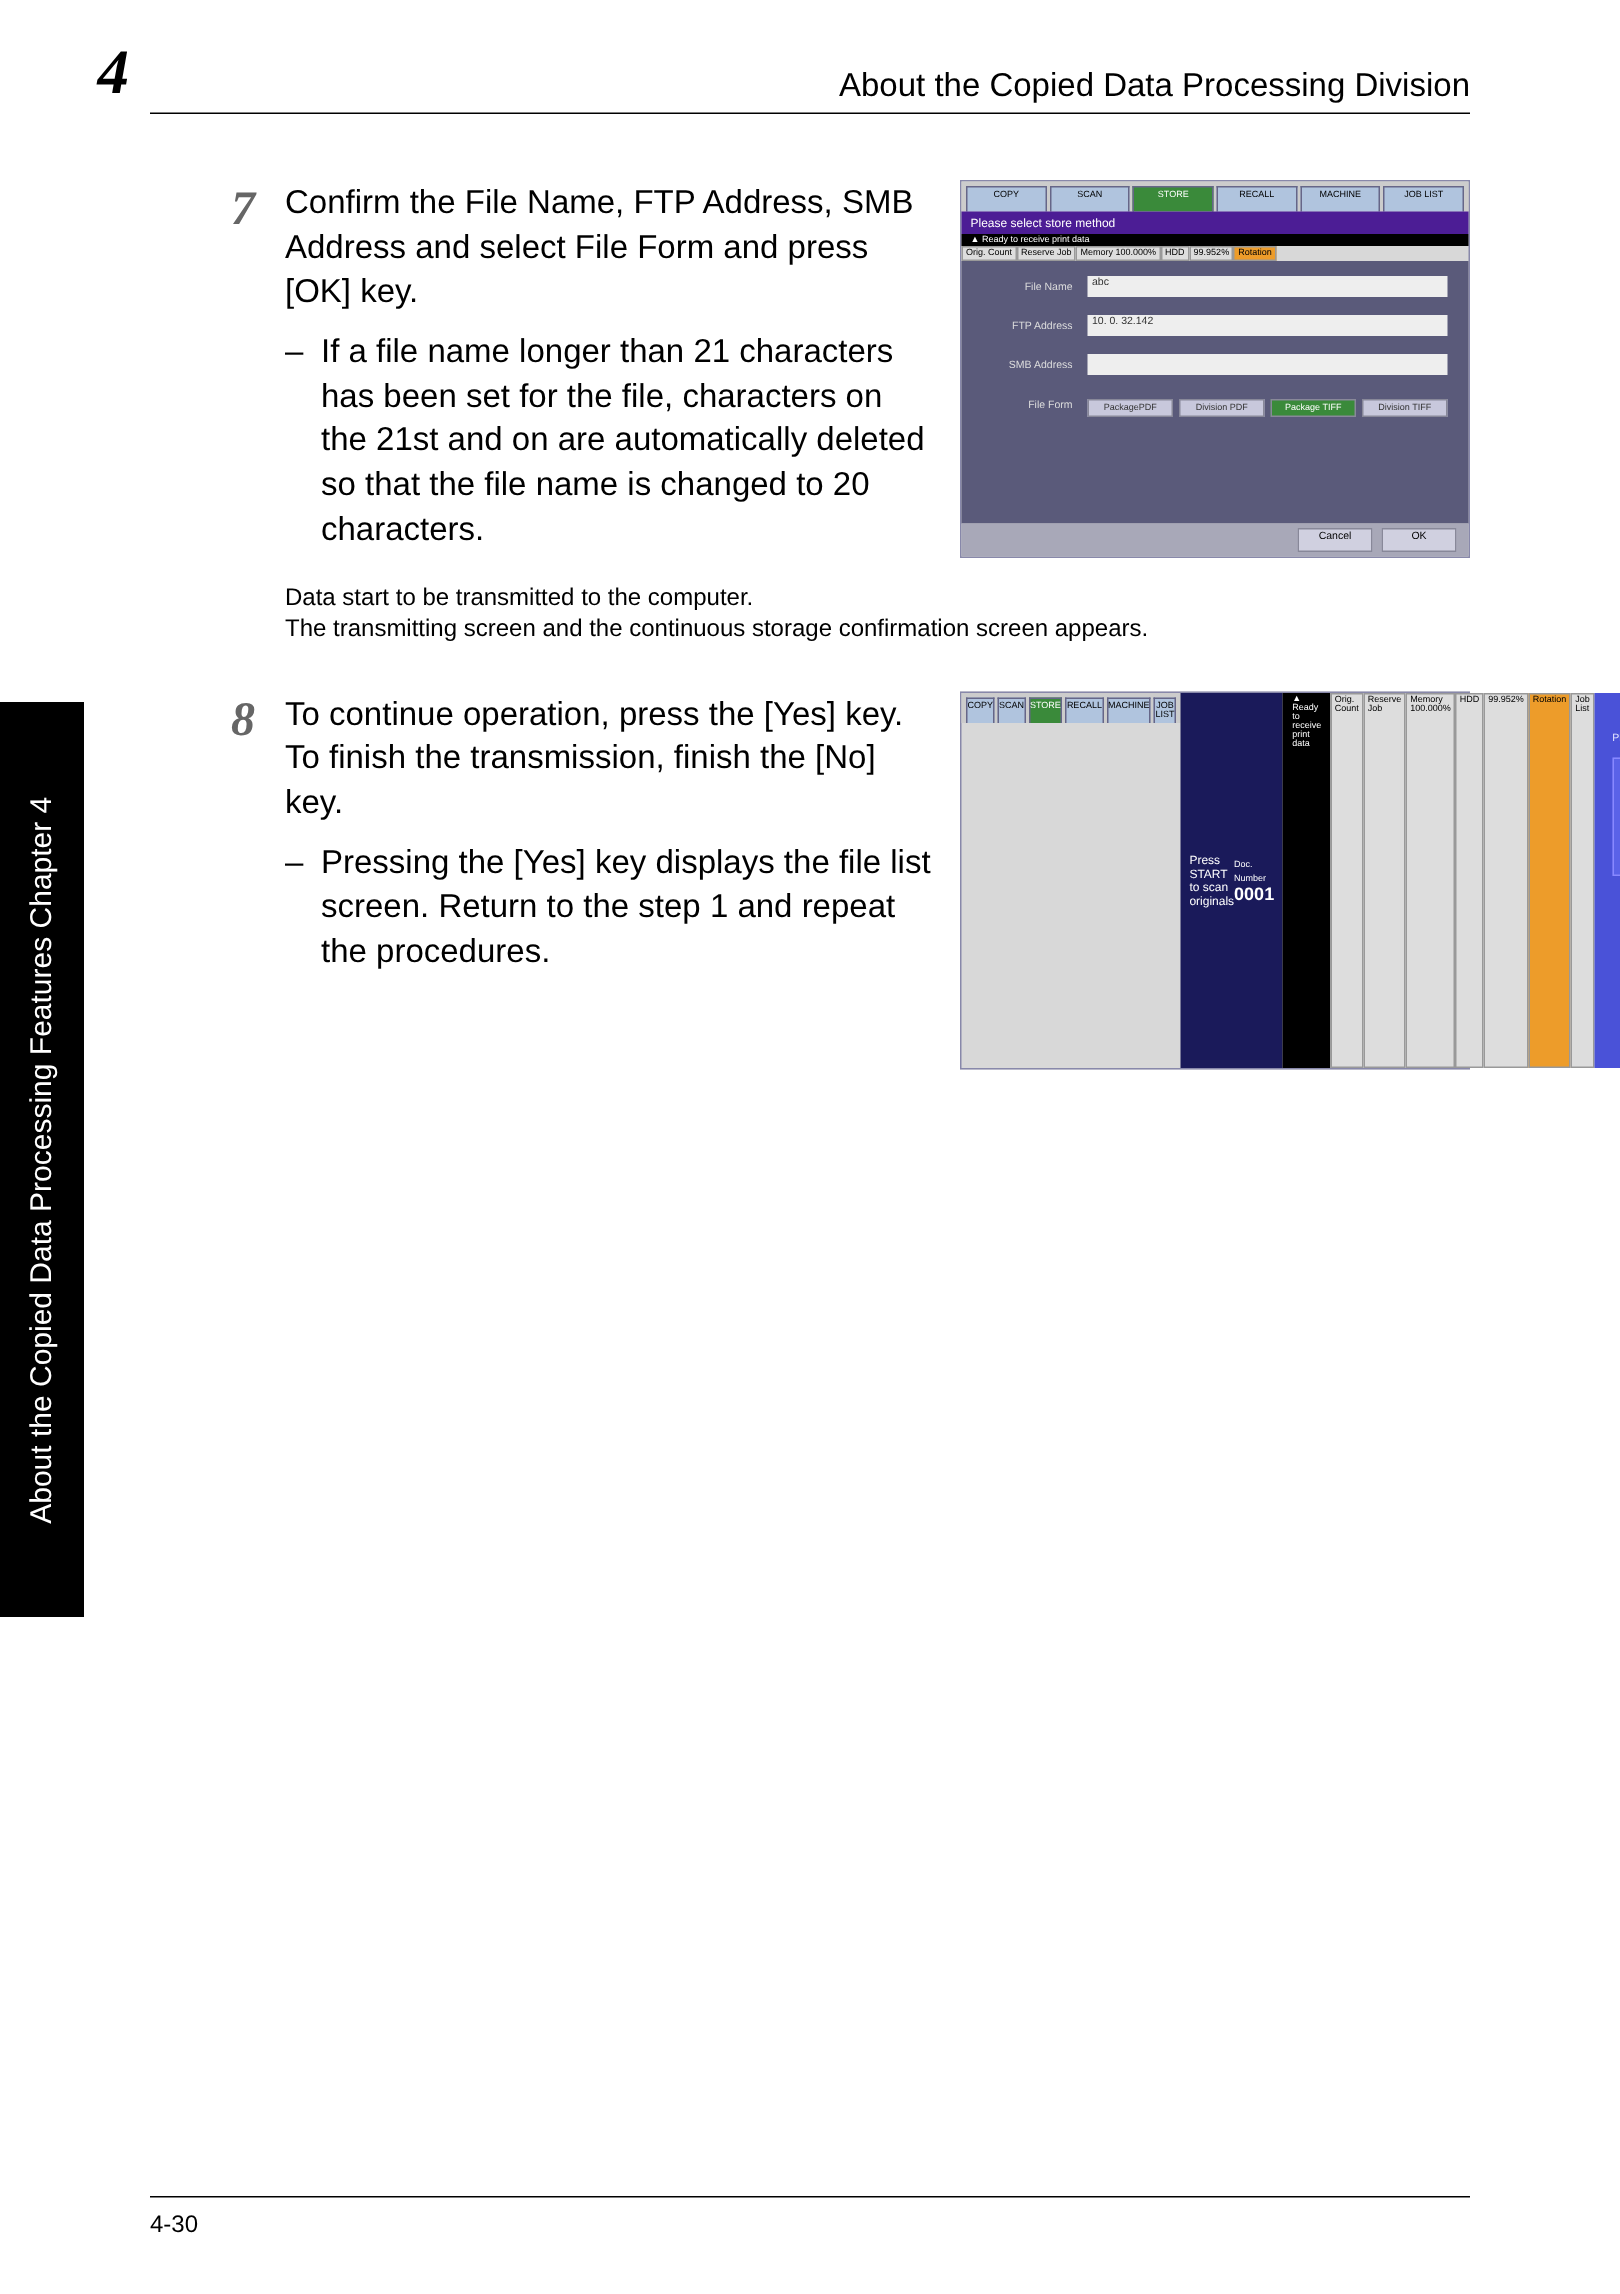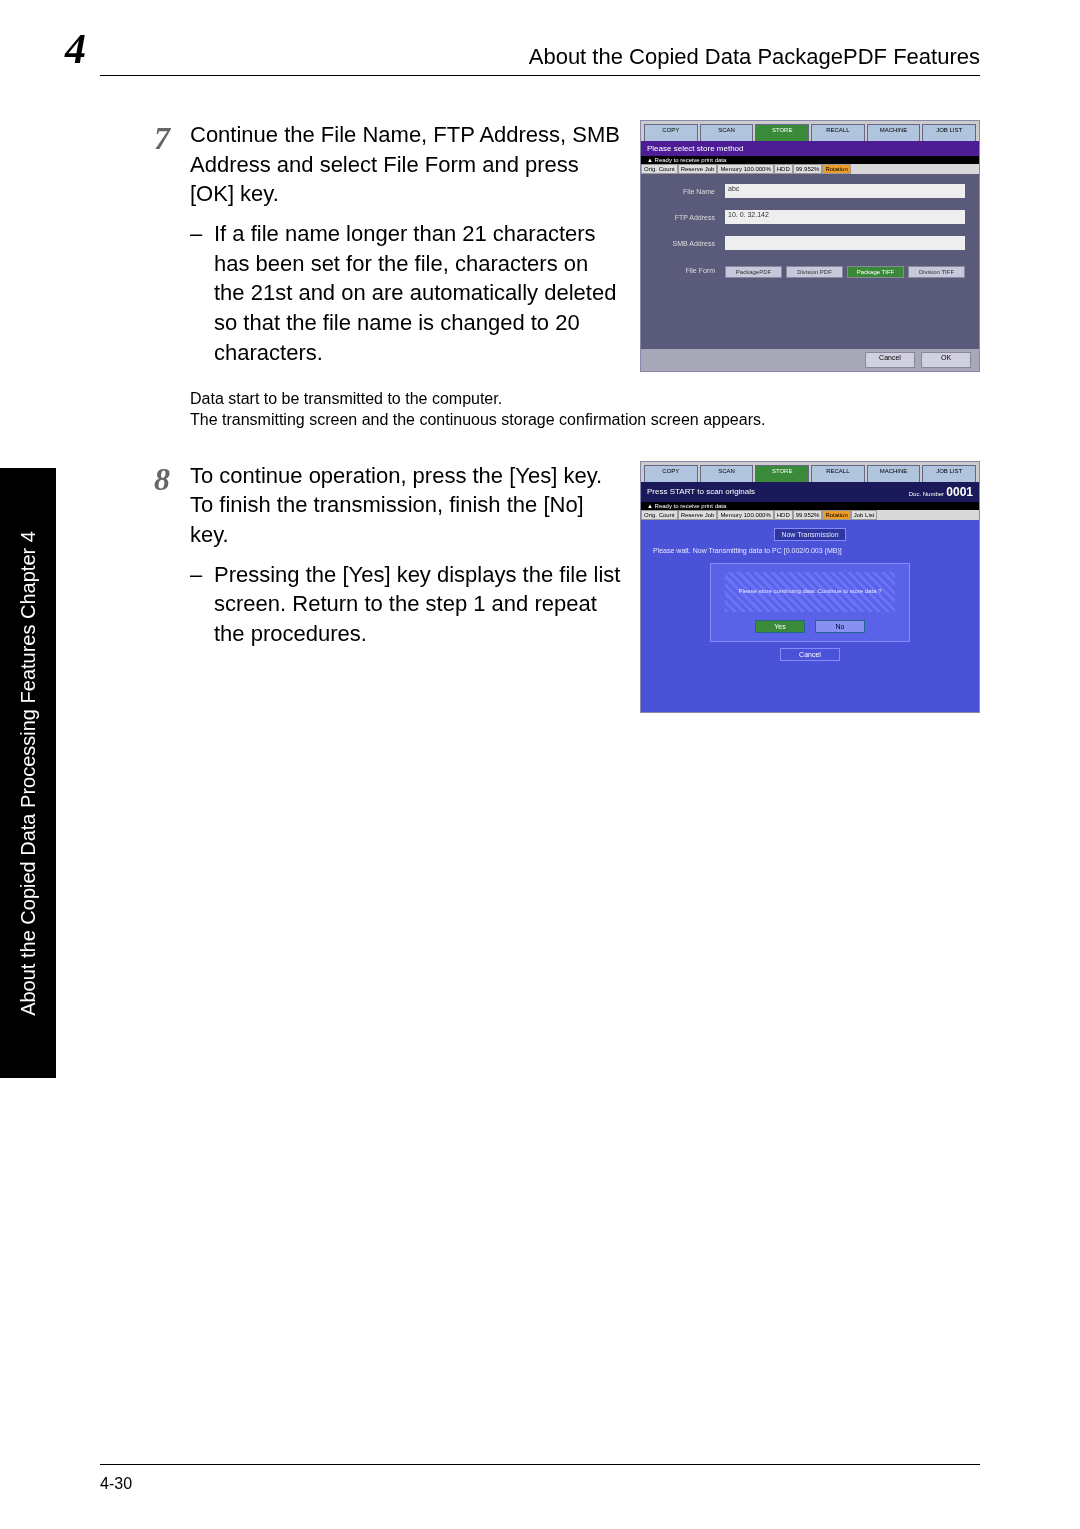--- a/index.html
+++ b/index.html
@@ -35,21 +35,21 @@
   .scr-row { display: flex; align-items: center; gap: 10px; }
   .scr-label { width: 60px; text-align: right; }
   .scr-field { flex: 1; height: 14px; background: #eee; color: #333; padding: 1px 3px; font-size: 7px; }
   .scr-btnrow { display: flex; gap: 4px; margin-top: 4px; }
   .scr-btn { flex: 1; background: #c8c8dc; color: #333; font-size: 6px; text-align: center; padding: 2px 0; border: 1px solid #889; }
   .scr-btn.active { background: #3a8a3a; color: #fff; }
   .scr-footer { background: #a8a8b8; height: 22px; display: flex; justify-content: flex-end; gap: 6px; padding: 3px 8px; }
   .scr-footer .fbtn { width: 50px; background: #d0d0e0; font-size: 7px; text-align: center; padding-top: 1px; border: 1px solid #889; }
 
   
-  .scr2 { height: 252px; display: flex; flex-direction: column; }
+  .scr2 { height: 252px; display: flex; flex-direction: row; }
   .scr2-banner { background: #1a1a5a; color: #fff; font-size: 8px; padding: 3px 6px; display: flex; justify-content: space-between; align-items: center; }
   .doc-num { font-size: 12px; font-weight: bold; text-align: center; }
   .scr2-body { flex: 1; background: #4a52d8; padding: 6px 12px 10px 12px; color: #e6e6ff; display: flex; flex-direction: column; align-items: center; }
   .scr2-bar { font-size: 7px; background: #2e36a0; padding: 2px 6px; margin: 2px auto 6px; border: 1px solid #88f; }
   .scr2-msg { font-size: 7px; width: 100%; margin-bottom: 8px; line-height: 1.2; }
   .scr2-panel { width: 200px; border: 1px solid #88f; padding: 8px; display: flex; flex-direction: column; align-items: center; gap: 8px; background: #5a62e8; }
   .scr2-dotarea { width: 170px; height: 40px; background: repeating-linear-gradient(45deg, #6a72f8, #6a72f8 3px, #5a62e8 3px, #5a62e8 6px); display: flex; align-items: center; justify-content: center; }
   .scr2-dottext { font-size: 6px; text-align: center; line-height: 1.3; }
   .scr2-yn { display: flex; gap: 10px; }
   .scr2-ybtn { width: 50px; background: #3a8a3a; color: #fff; font-size: 7px; text-align: center; padding: 2px 0; border: 1px solid #268; }
@@ -59,34 +59,34 @@
   .footer-line { position: absolute; bottom: 64px; left: 100px; right: 100px; border-top: 1px solid #000; }
   .footer-left { position: absolute; bottom: 36px; left: 100px; font-size: 16px; }
   .footer-right { position: absolute; bottom: 36px; right: 100px; font-size: 20px; }
 </style>
 </head>
 <body>
 
 <div class="page">
 
   <div class="chapter-num">4</div>
-  <div class="header-title">About the Copied Data PackagePDF Features</div>
+  <div class="header-title">About the Copied Data Processing Division</div>
   <div class="header-line"></div>
 
   <div class="side-tab">
     <div class="side-tab-inner">About the Copied Data Processing Features    Chapter 4</div>
   </div>
 
   <div class="content">
 
     <div class="step">
       <div class="step-num">7</div>
       <div class="step-body">
         <div class="step-text">
-          <p>Continue the File Name, FTP Address, SMB Address and select File Form and press [OK] key.</p>
+          <p>Confirm the File Name, FTP Address, SMB Address and select File Form and press [OK] key.</p>
           <div class="dash-list">
             <div class="dash-item">
               <div class="dash">–</div>
               <div>If a file name longer than 21 characters has been set for the file,  characters on the 21st and on are automatically deleted so that the file name is changed to 20 characters.</div>
             </div>
           </div>
         </div>
 
         <div class="screenshot scr1">
           <div class="scr-tabs">

